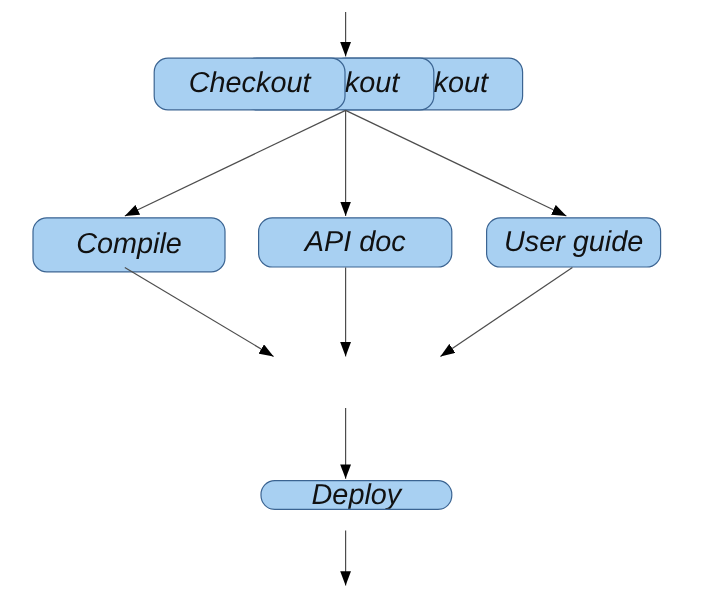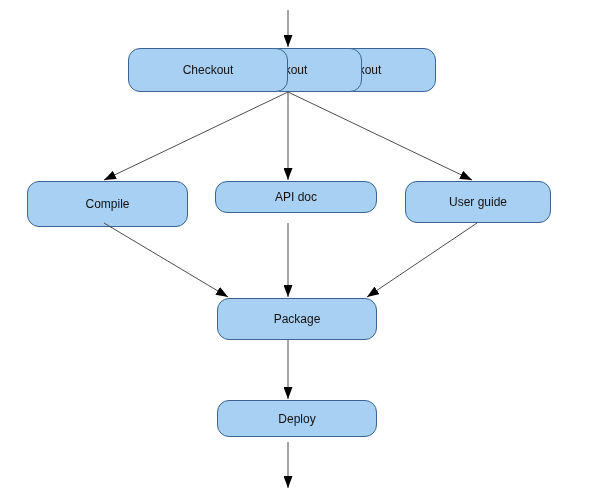--- a/index.html
+++ b/index.html
@@ -18,44 +18,44 @@
     width: 600px;
     height: 499px;
   }
   .node {
     position: absolute;
     box-sizing: border-box;
     border-radius: 12px;
     display: flex;
     align-items: center;
     justify-content: center;
-    font-size: 12px;
+    font-size: 24px;
     line-height: 1;
     white-space: nowrap;
     overflow: hidden;
+    font-style: italic;
   }
   #edges-layer {
     position: absolute;
     left: 0;
     top: 0;
     pointer-events: none;
   }
 </style>
 </head>
 <body>
 
 <div id="diagram" style="background: rgb(255, 255, 255);">
     <div class="node" style="left: 276px; top: 48px; width: 160px; height: 44px; background: rgb(168, 208, 242); border: 1px solid rgb(59, 100, 146); color: rgb(17, 17, 17);">Checkout</div>
     <div class="node" style="left: 202px; top: 48px; width: 160px; height: 44px; background: rgb(168, 208, 242); border: 1px solid rgb(59, 100, 146); color: rgb(17, 17, 17);">Checkout</div>
     <div class="node" style="left: 128px; top: 48px; width: 160px; height: 44px; background: rgb(168, 208, 242); border: 1px solid rgb(59, 100, 146); color: rgb(17, 17, 17);">Checkout</div>
     <div class="node" style="left: 27px; top: 181px; width: 161px; height: 46px; background: rgb(168, 208, 242); border: 1px solid rgb(59, 100, 146); color: rgb(17, 17, 17);">Compile</div>
-    <div class="node" style="left: 215px; top: 181px; width: 162px; height: 32px; background: rgb(168, 208, 242); border: 1px solid rgb(59, 100, 146); color: rgb(17, 17, 17); text-align: center;">API doc</div>
+    <div class="node" style="left: 215px; top: 181px; width: 162px; height: 42px; background: rgb(168, 208, 242); border: 1px solid rgb(59, 100, 146); color: rgb(17, 17, 17); text-align: center;">API doc</div>
     <div class="node" style="left: 405px; top: 181px; width: 146px; height: 42px; background: rgb(168, 208, 242); border: 1px solid rgb(59, 100, 146); color: rgb(17, 17, 17);">User guide</div>
-    <div class="node" style="left: 217px; top: 298px; width: 160px; height: 42px; background: rgb(168, 208, 242); border: 1px solid rgb(59, 100, 146); color: rgb(17, 17, 17);">Package</div>
-    <div class="node" style="left: 217px; top: 400px; width: 160px; height: 37px; background: rgb(168, 208, 242); border: 1px solid rgb(59, 100, 146); color: rgb(17, 17, 17);">Deploy</div>
+    <div class="node" style="left: 217px; top: 400px; width: 160px; height: 25px; background: rgb(168, 208, 242); border: 1px solid rgb(59, 100, 146); color: rgb(17, 17, 17);">Deploy</div>
     <svg id="edges-layer" width="600" height="499">
       <defs>
         <marker id="arrow" markerUnits="userSpaceOnUse" markerWidth="12" markerHeight="9" viewBox="0 0 12 9" refX="12" refY="4.5" orient="auto">
           <path d="M0,0 L12,4.5 L0,9 Z" fill="#000000"></path>
         </marker>
       </defs>
       <line x1="288" y1="10" x2="288" y2="47" stroke="#4d4d4d" stroke-width="1" marker-end="url(#arrow)"></line>
       <line x1="288" y1="92" x2="104" y2="180" stroke="#4d4d4d" stroke-width="1" marker-end="url(#arrow)"></line>
       <line x1="288" y1="92" x2="288" y2="180" stroke="#4d4d4d" stroke-width="1" marker-end="url(#arrow)"></line>
       <line x1="288" y1="92" x2="472" y2="180" stroke="#4d4d4d" stroke-width="1" marker-end="url(#arrow)"></line>

